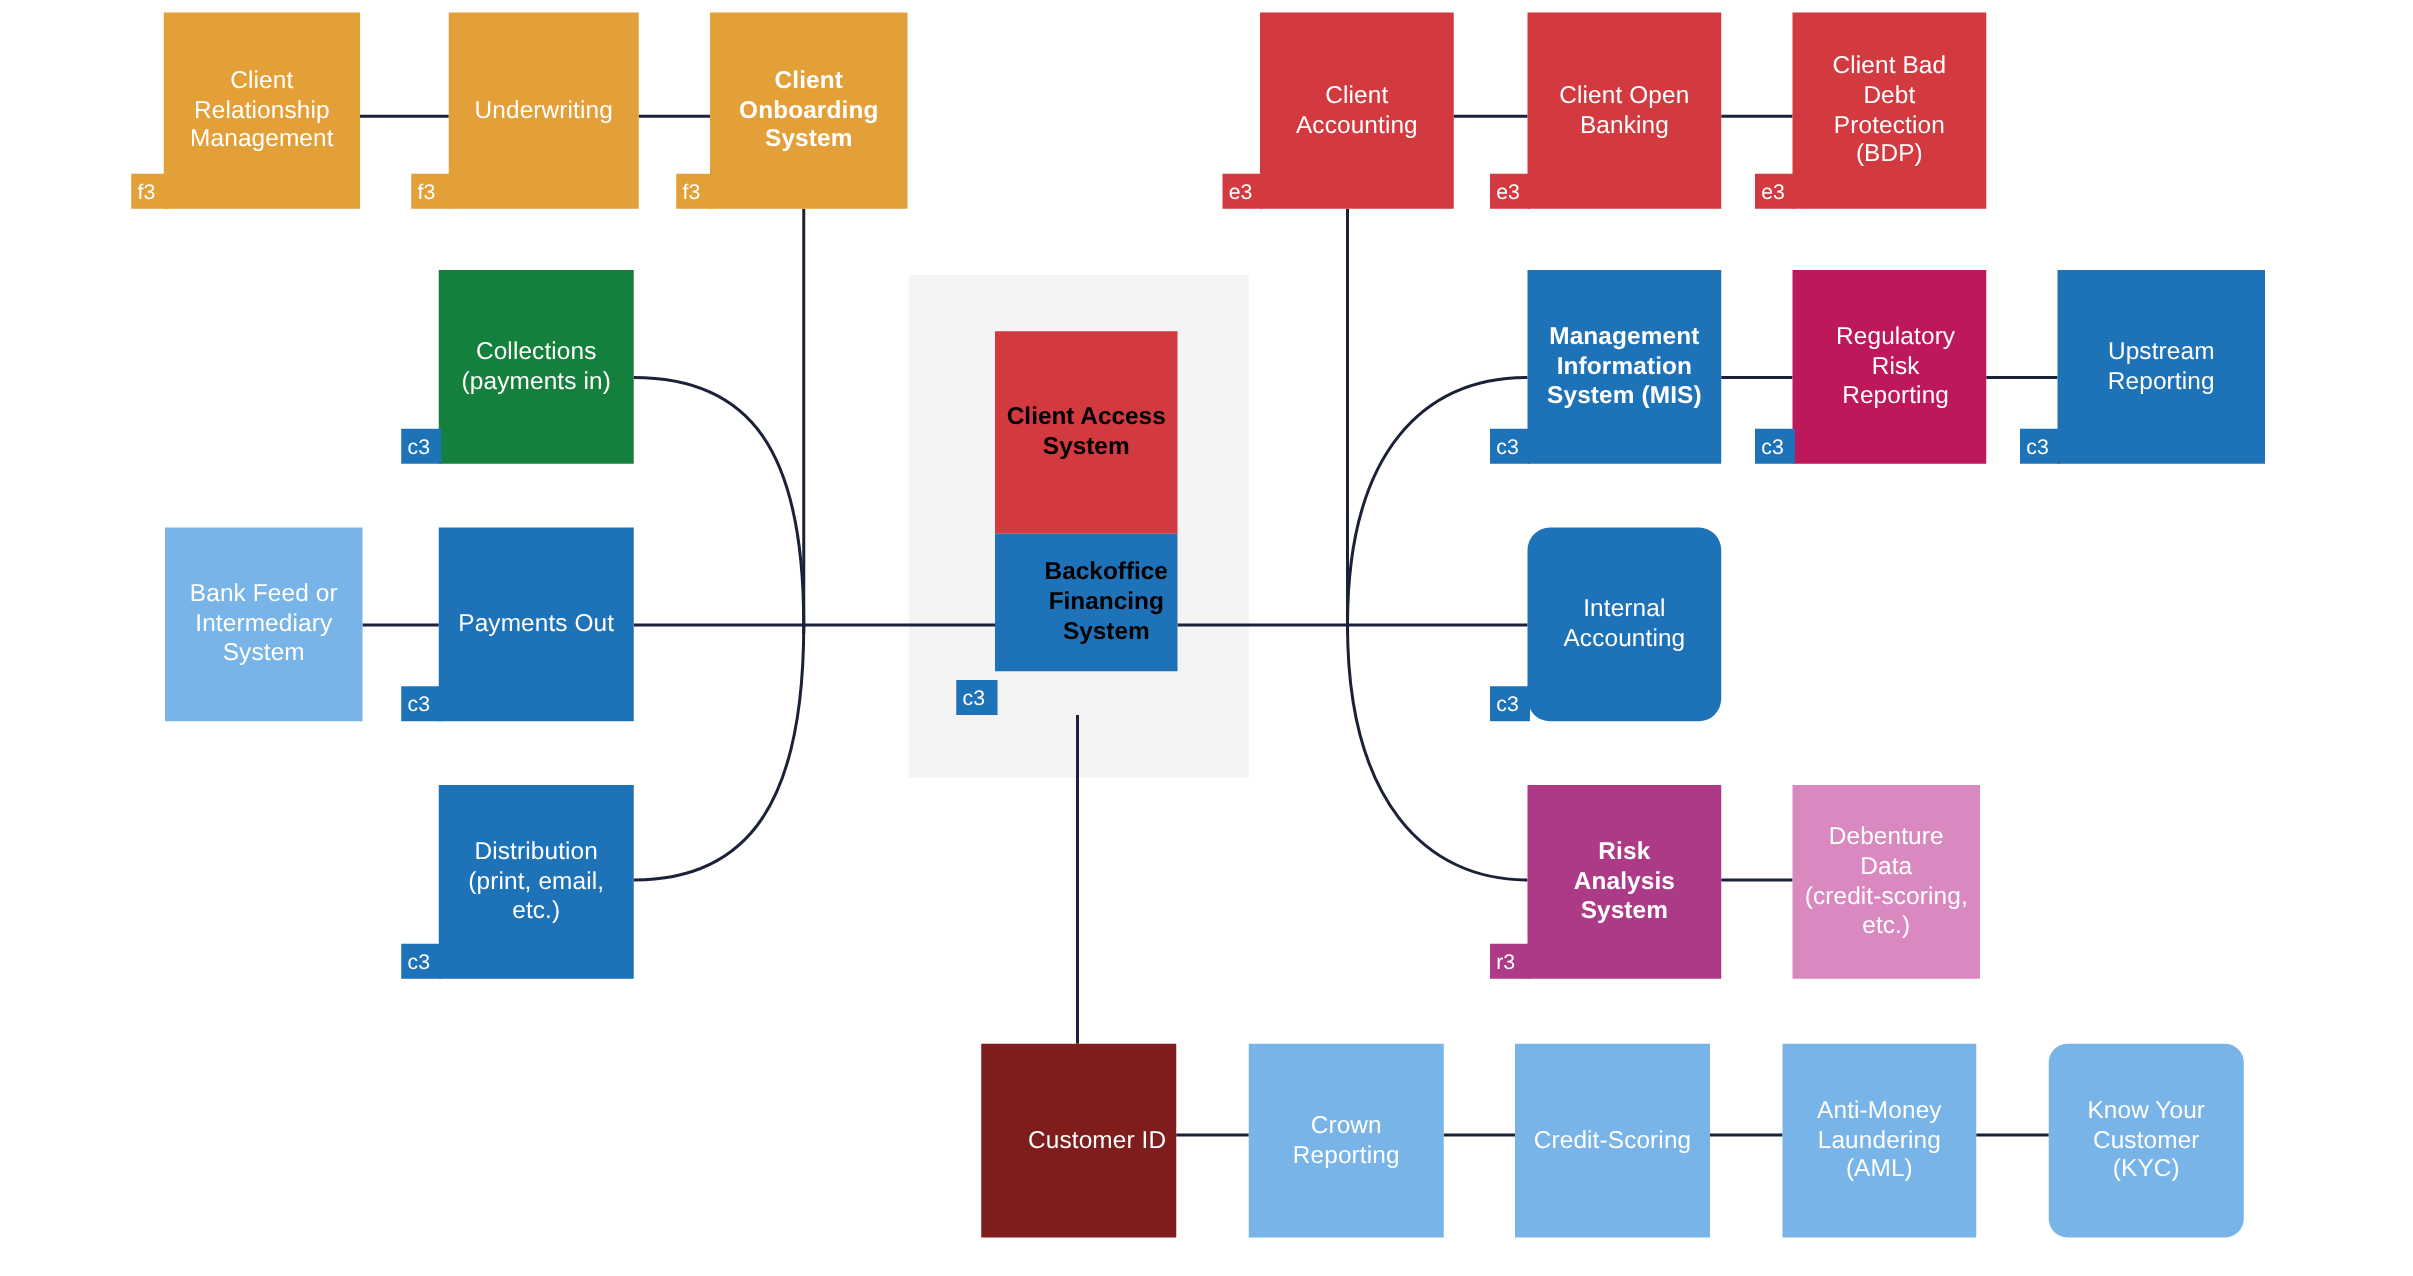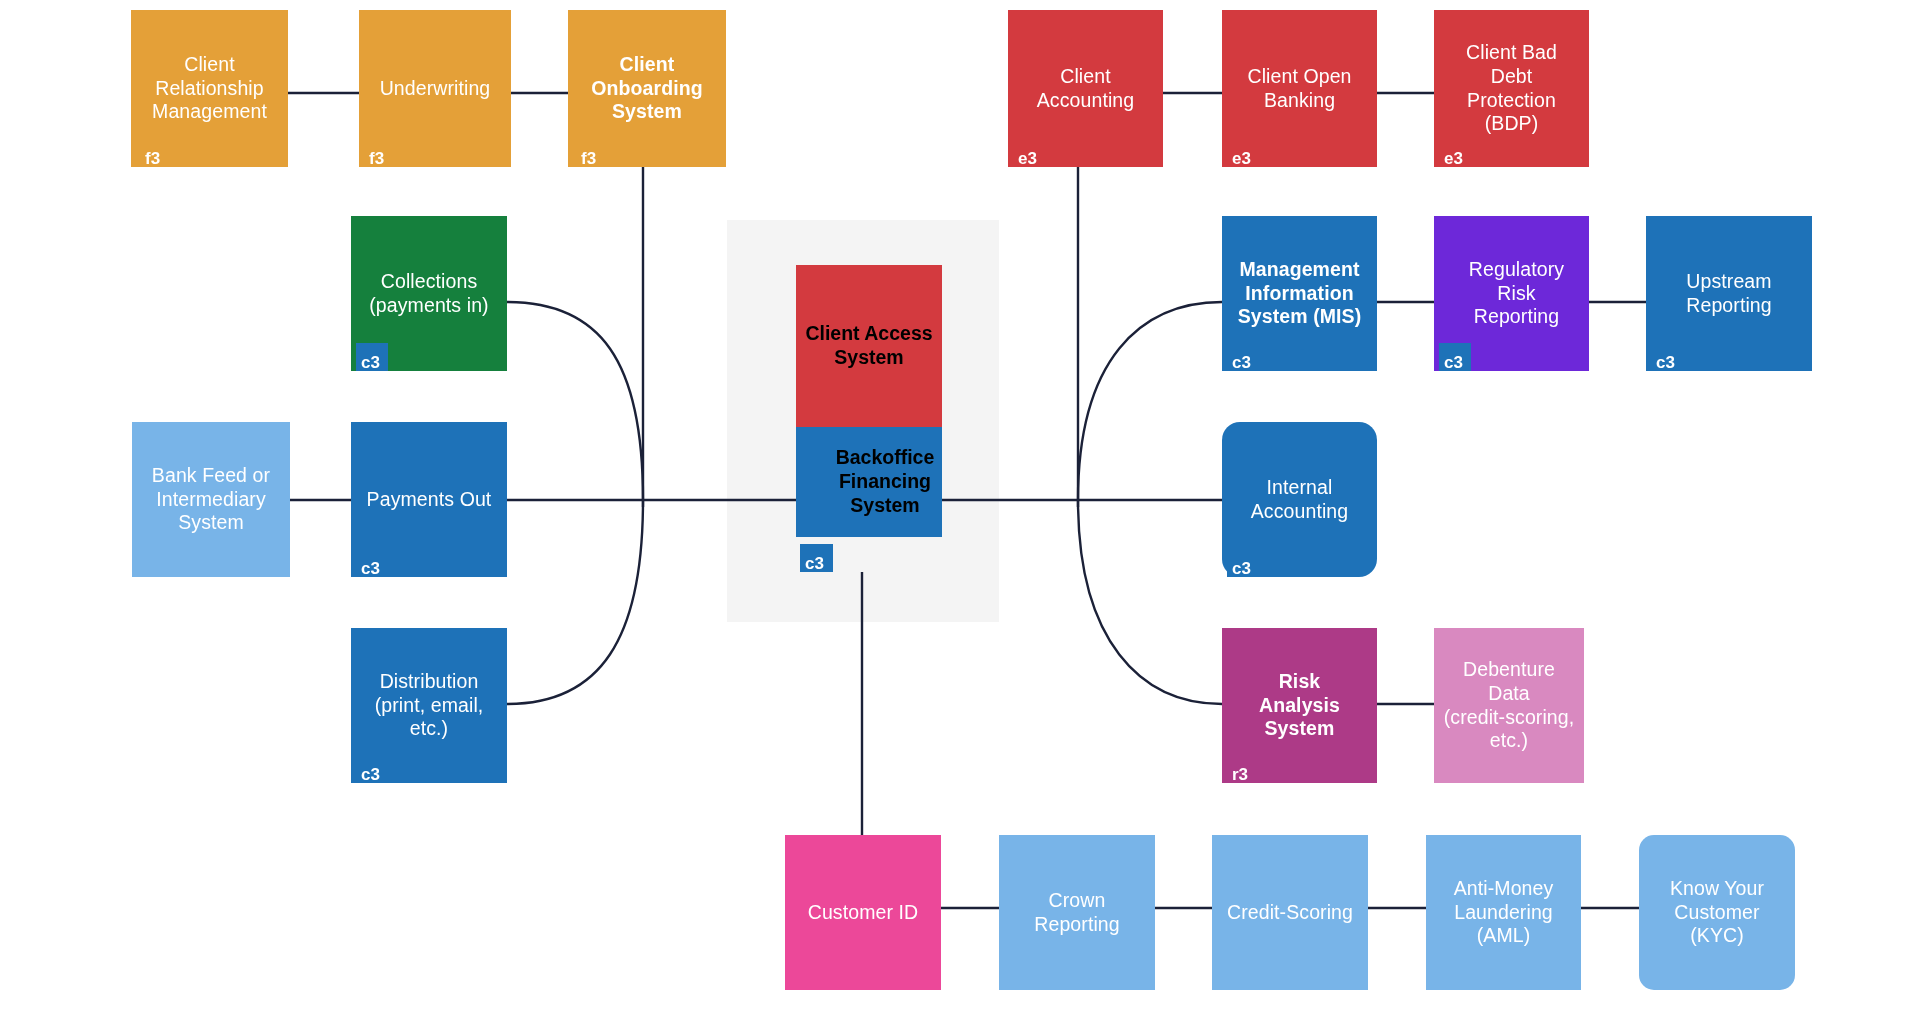--- a/index.html
+++ b/index.html
@@ -39,27 +39,26 @@
     position:absolute;box-sizing:border-box;
     display:flex;align-items:center;justify-content:center;
     text-align:center;color:#000000;font-weight:bold;font-size:19.5px;line-height:1.22;
     padding:4px 8px;
   }
 
   
   .tab{
     position:absolute;
     box-sizing:border-box;
-    display:flex;align-items:flex-end;
+    display:flex;align-items:center;
     padding-left:5px;
     color:#ffffff;
-    font-weight:bold;
+    font-weight:normal;
     font-size:17px;
     line-height:1;
-    margin-left:35px;
   }
 </style>
 </head>
 <body>
 
 <div id="stage">
 
   <div class="group-panel" style="left:727px;top:220px;width:272px;height:402px;"></div>
 
   <svg id="wires" viewBox="0 0 1930 1021" preserveAspectRatio="none">
@@ -182,21 +181,21 @@
     <span>c3</span>
   </div>
 
   <div class="node bold" style="left:1222px;top:216px;width:155px;height:155px;background:#1e72b8;">
     <span>Management<br>Information<br>System (MIS)</span>
   </div>
   <div class="tab" style="left:1192px;top:343px;width:32px;height:28px;background:#1e72b8;">
     <span>c3</span>
   </div>
 
-  <div class="node" style="left:1434px;top:216px;width:155px;height:155px;background:#6d28d9;padding-left:18px;">
+  <div class="node" style="left:1434px;top:216px;width:155px;height:155px;background:#be185d;padding-left:18px;">
     <span>Regulatory<br>Risk Reporting</span>
   </div>
   <div class="tab" style="left:1404px;top:343px;width:32px;height:28px;background:#1e72b8;">
     <span>c3</span>
   </div>
 
   <div class="node" style="left:1646px;top:216px;width:166px;height:155px;background:#1e72b8;">
     <span>Upstream<br>Reporting</span>
   </div>
   <div class="tab" style="left:1616px;top:343px;width:32px;height:28px;background:#1e72b8;">
@@ -214,21 +213,21 @@
     <span>Risk<br>Analysis<br>System</span>
   </div>
   <div class="tab" style="left:1192px;top:755px;width:32px;height:28px;background:#ad3a87;">
     <span>r3</span>
   </div>
 
   <div class="node" style="left:1434px;top:628px;width:150px;height:155px;background:#d989c0;">
     <span>Debenture<br>Data<br>(credit-scoring,<br>etc.)</span>
   </div>
 
-  <div class="node" style="left:785px;top:835px;width:156px;height:155px;background:#ec4899;">
+  <div class="node" style="left:785px;top:835px;width:156px;height:155px;background:#7f1d1d;justify-content:flex-end;">
     <span>Customer ID</span>
   </div>
   <div class="node" style="left:999px;top:835px;width:156px;height:155px;background:#78b4e8;">
     <span>Crown<br>Reporting</span>
   </div>
   <div class="node" style="left:1212px;top:835px;width:156px;height:155px;background:#78b4e8;">
     <span>Credit-Scoring</span>
   </div>
   <div class="node" style="left:1426px;top:835px;width:155px;height:155px;background:#78b4e8;">
     <span>Anti-Money<br>Laundering<br>(AML)</span>

